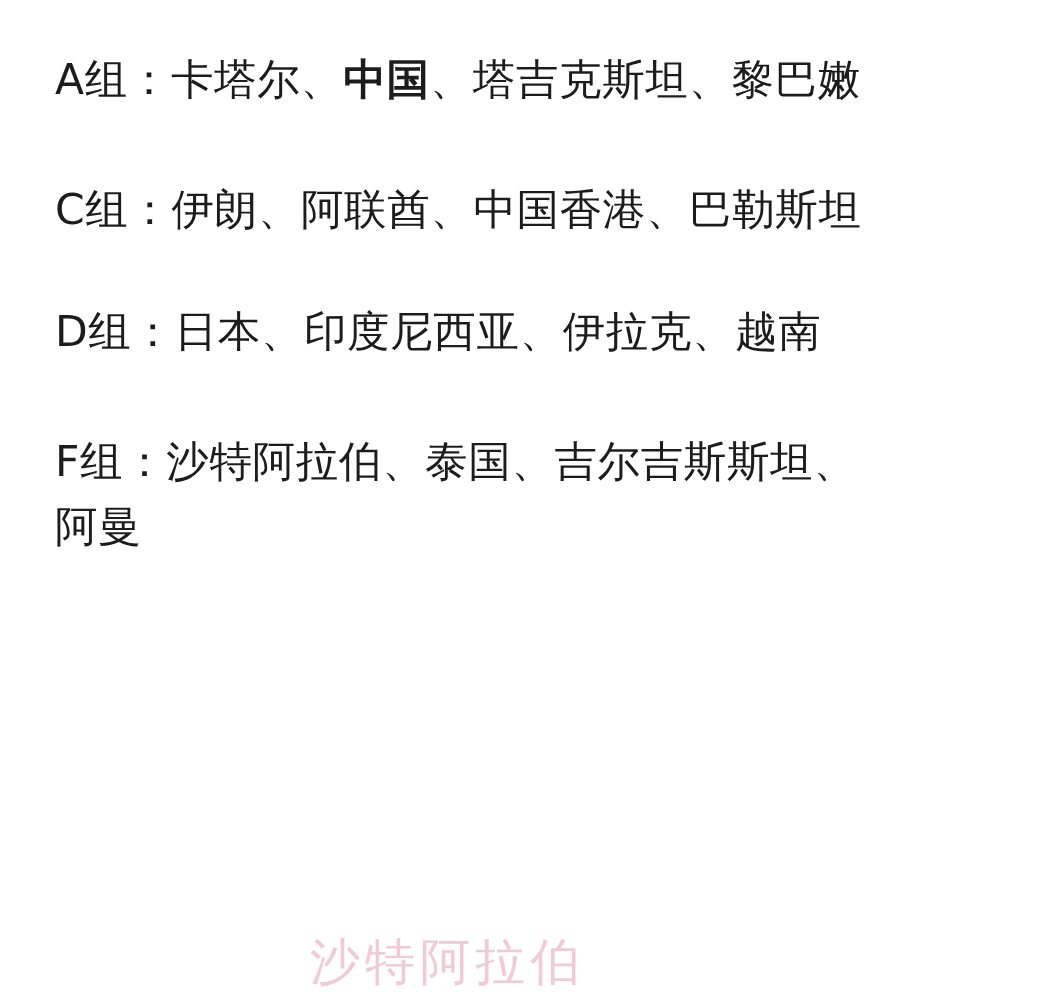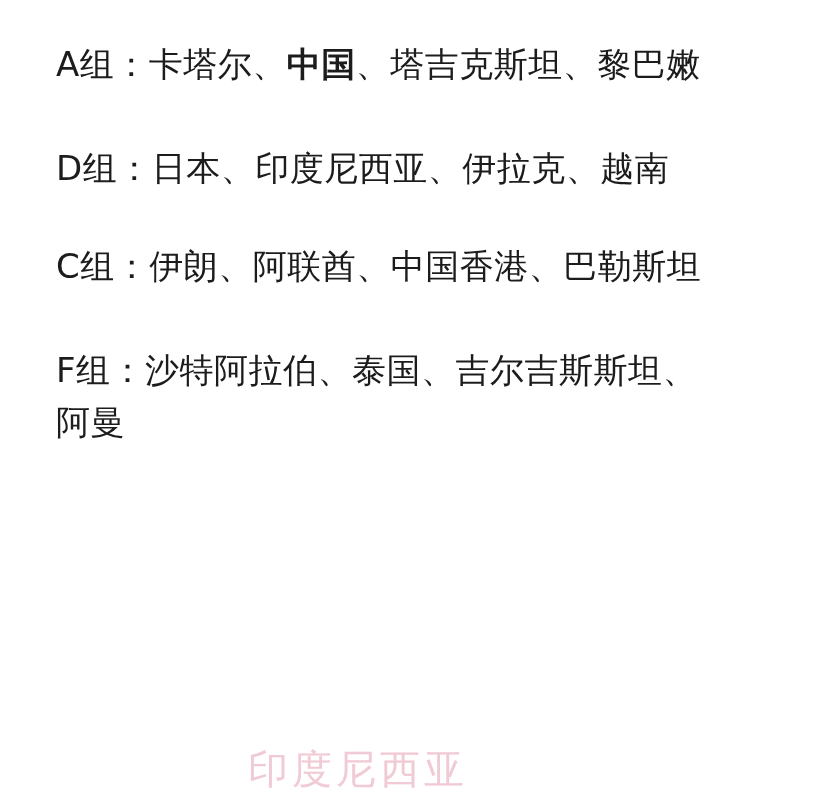--- a/index.html
+++ b/index.html
@@ -12,21 +12,21 @@
     background: #ffffff;
     font-family: "DejaVu Sans", "Liberation Sans", sans-serif;
     overflow: hidden;
     position: relative;
   }
   .page {
     position: relative;
     width: 755px;
     height: 800px;
     box-sizing: border-box;
-    padding: 38px 40px 0 56px;
+    padding: 38px 40px 0 44px;
   }
   .group-line {
     color: #1c1c1c;
     font-size: 34px;
     line-height: 52px;
     letter-spacing: 0.5px;
     margin: 0 0 52px 0;
     word-break: break-word;
   }
   .group-line:nth-of-type(2) {
@@ -58,27 +58,27 @@
 <body>
 
 <div class="page">
 
   <p class="group-line">
     <span class="group-label">A组：</span><span class="group-teams">卡塔尔、</span><span class="highlight">中国</span><span class="group-teams">、塔吉克斯坦、黎巴嫩</span>
   </p>
 
 
   <p class="group-line">
-    <span class="group-label">D组：</span><span class="group-teams">日本、印度尼西亚、伊拉克、越南</span>
+    <span class="group-label">C组：</span><span class="group-teams">伊朗、阿联酋、中国香港、巴勒斯坦</span>
   </p>
 
   <p class="group-line">
-    <span class="group-label">C组：</span><span class="group-teams">伊朗、阿联酋、中国香港、巴勒斯坦</span>
+    <span class="group-label">D组：</span><span class="group-teams">日本、印度尼西亚、伊拉克、越南</span>
   </p>
 
 
   <p class="group-line">
     <span class="group-label">F组：</span><span class="group-teams">沙特阿拉伯、泰国、吉尔吉斯斯坦、阿曼</span>
   </p>
 
-  <div class="watermark">印度尼西亚</div>
+  <div class="watermark">沙特阿拉伯</div>
 
 </div>
 
 </body></html>

